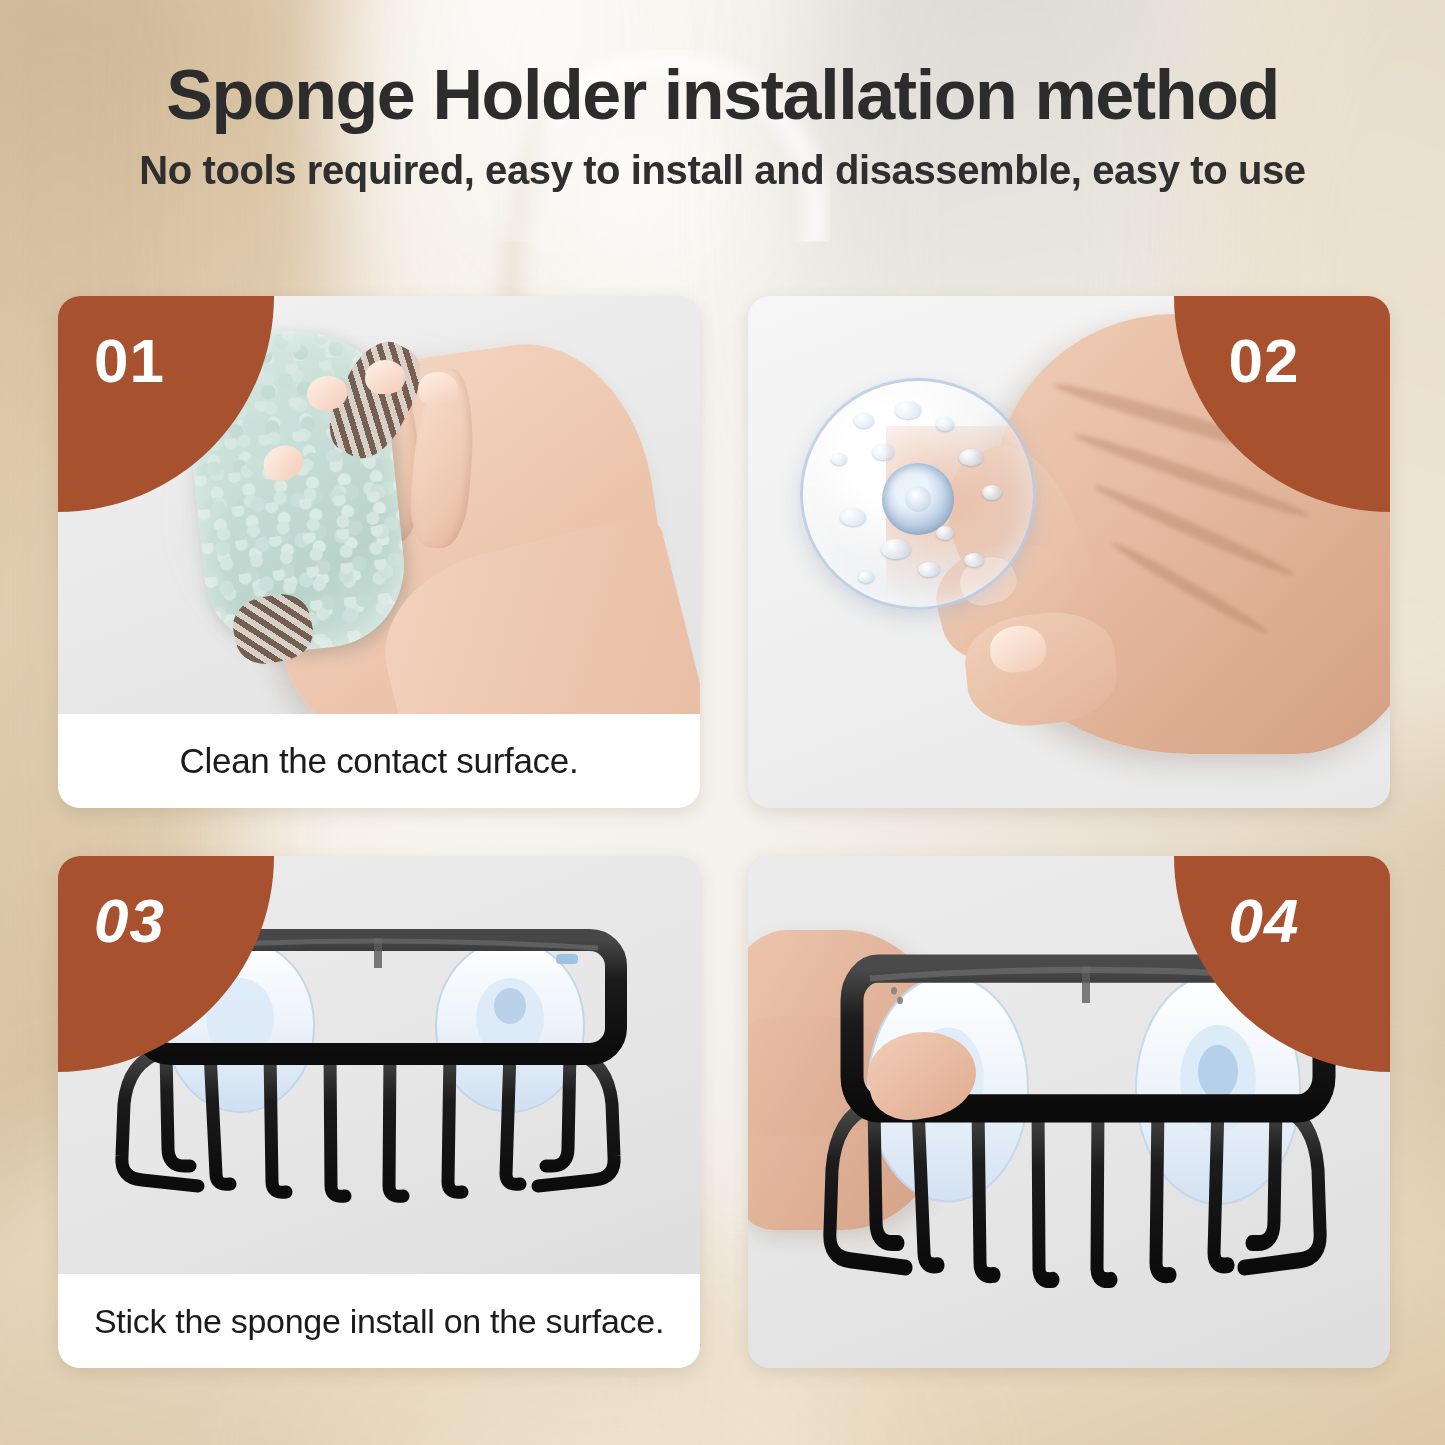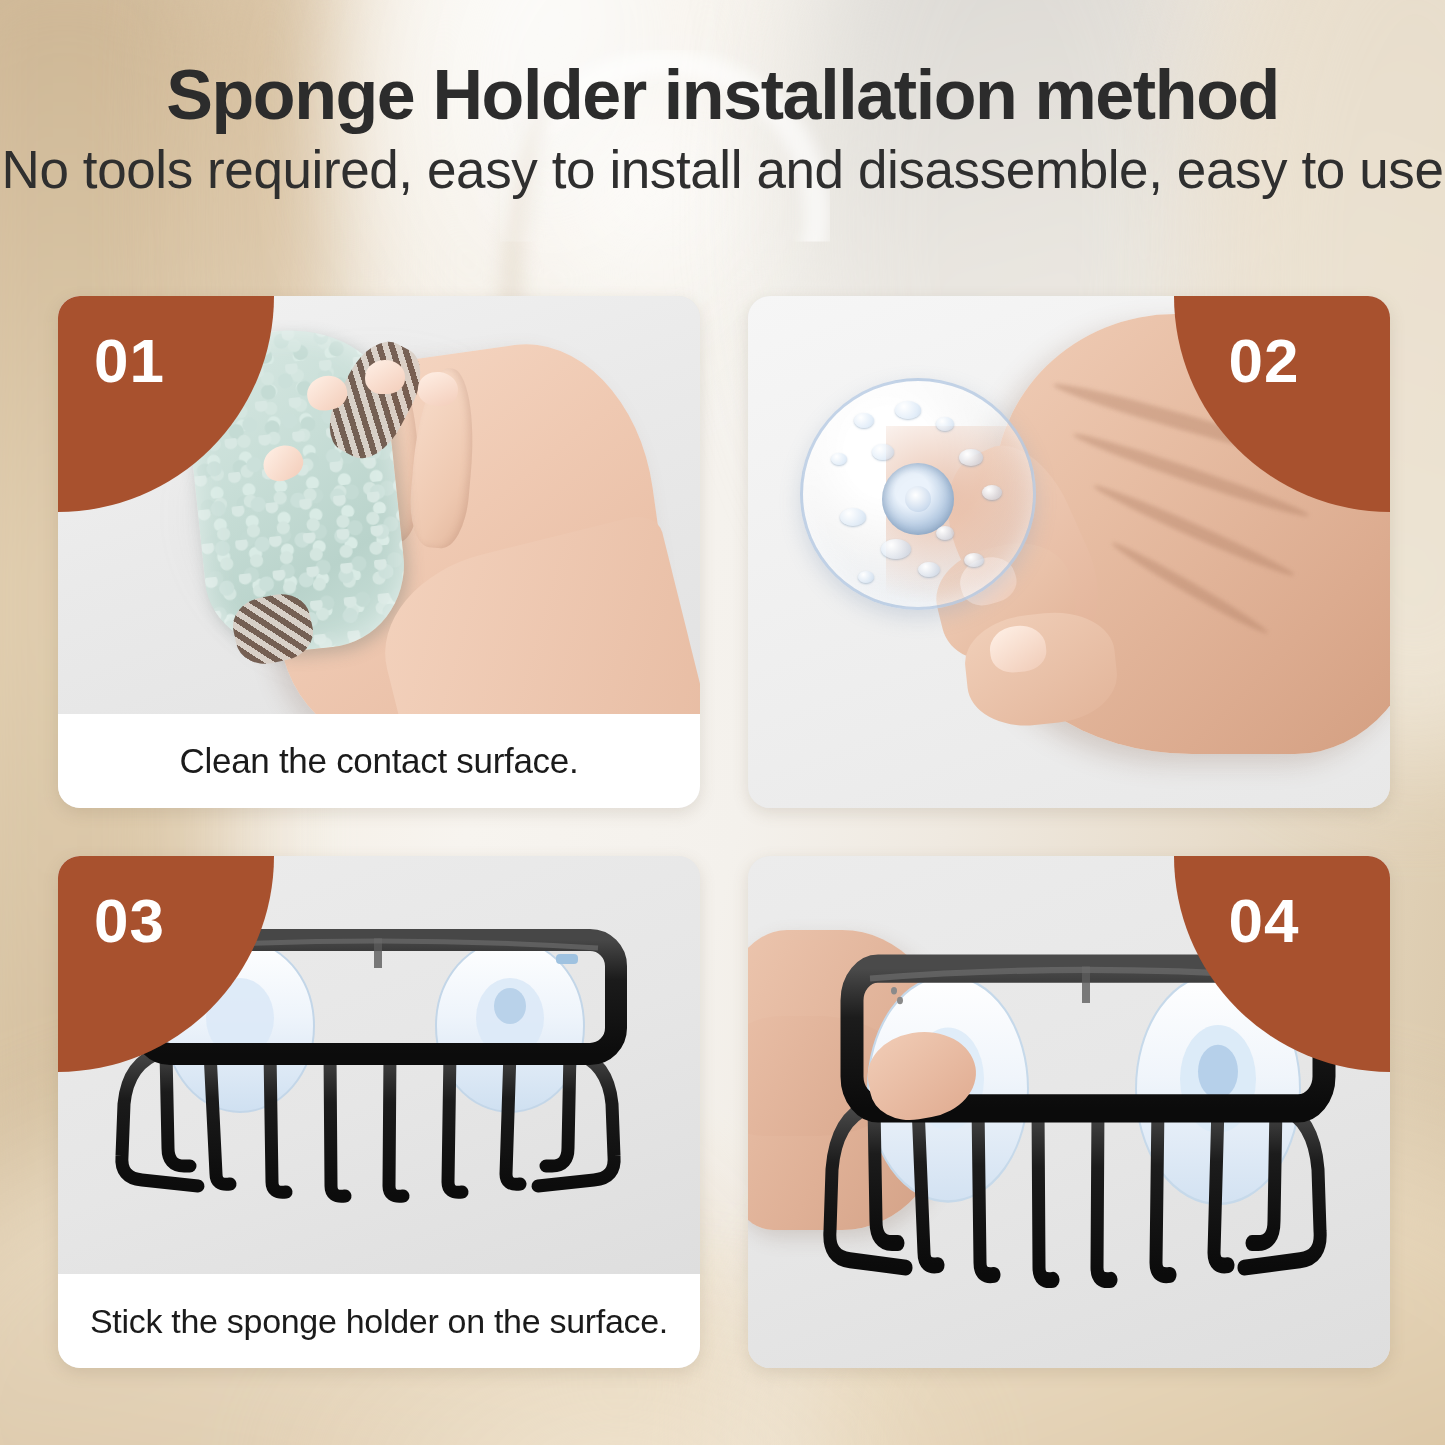--- a/index.html
+++ b/index.html
@@ -72,23 +72,23 @@
   .head{
     position:absolute; left:0; right:0; top:58px;
     text-align:center; z-index:5;
   }
   .head h1{
     font-size:70px; line-height:1.06;
     font-weight:bold; letter-spacing:-1.4px;
     color:#2c2c2c;
   }
   .head h2{
-    margin-top:9px;
-    font-size:53px; line-height:1.1;
-    font-weight:normal; letter-spacing:-.4px;
+    margin-top:16px;
+    font-size:40px; line-height:1.1;
+    font-weight:bold; letter-spacing:-.4px;
     color:#2f2f2f;
   }
 
   
   .grid{
     position:absolute; left:58px; top:296px;
     width:1332px;
     display:grid;
     grid-template-columns:642px 642px;
     grid-template-rows:512px 512px;
@@ -266,21 +266,21 @@
     margin:-13px 0 0 -13px; border-radius:50%;
     background:radial-gradient(circle at 40% 35%, #fff, #cddcee 70%, #a5bcd6);
   }
   .p2 .drop{
     position:absolute; border-radius:50%;
     background:radial-gradient(circle at 34% 30%, rgba(255,255,255,.98), rgba(205,224,244,.55) 65%, rgba(170,196,224,.55));
     box-shadow:0 1px 2px rgba(120,150,180,.5);
   }
 
   
-  .prack{ background:linear-gradient(160deg,#ececec 0%,#e6e6e6 55%,#dedede 100%); }
+  .prack{ background:linear-gradient(160deg,#ececec 0%,#e6e6e6 55%,#dedede 100%);font-style:italic; }
   .prack svg{ position:absolute; left:0; top:0; width:100%; height:100%; }
   .p4 .hand4{
     position:absolute; left:-30px; top:74px; width:230px; height:300px;
     background:linear-gradient(120deg,#edc7b0,#dfb096 60%,#d2a085);
     border-radius:30% 46% 46% 24% / 34% 40% 40% 30%;
     box-shadow:6px 8px 20px rgba(120,90,70,.2);
   }
   .p4 .hand4b{
     position:absolute; left:-20px; top:160px; width:180px; height:120px;
     background:linear-gradient(120deg,#e9bfa7,#d8a68b);
@@ -439,21 +439,21 @@
             <rect x="316" y="82" width="8" height="30" fill="#5a5a5a" opacity=".8"></rect>
 
             <path d="M104 92 Q320 78 540 92" stroke="#6e6e6e" stroke-width="5" fill="none" opacity=".65"></path>
           </g>
         </svg>
         <div class="badge left">
           <b>03</b>
         </div>
       </div>
       <div class="caption">
-        <span>Stick the sponge holder on the surface.</span>
+        <span>Stick the sponge install on the surface.</span>
       </div>
     </div>
 
     <div class="card c4">
       <div class="photo prack p4">
         <div class="hand4"></div>
         <div class="hand4b"></div>
         <svg viewBox="0 0 642 418" preserveAspectRatio="none">
           <defs>
             <linearGradient id="cupg4" x1="0" y1="0" x2="0" y2="1">

